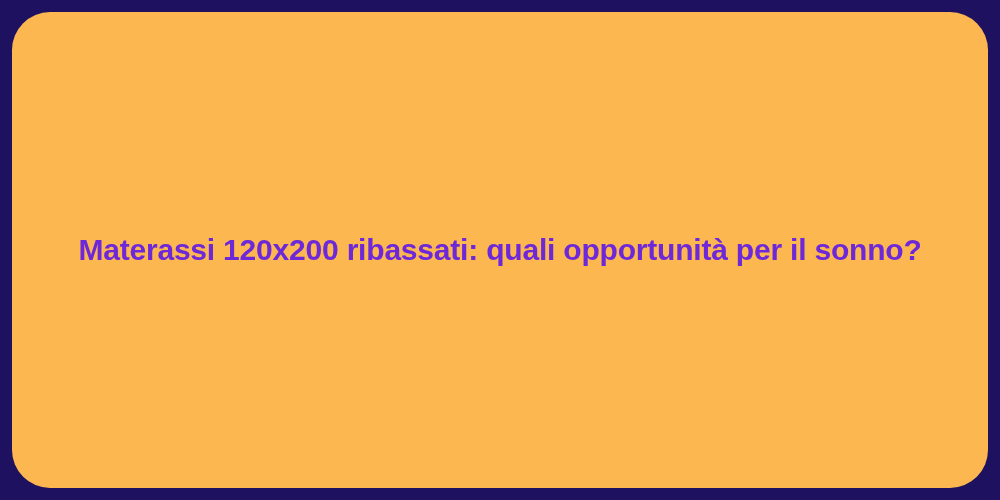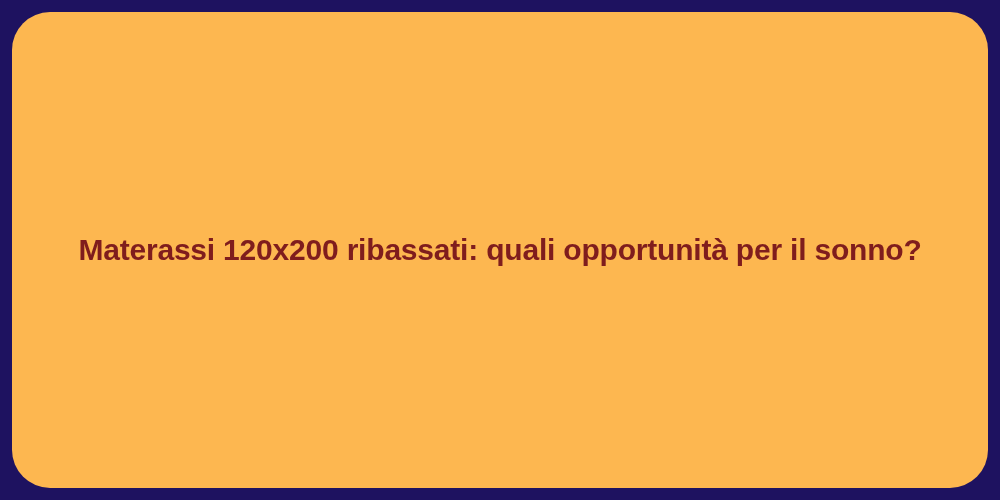--- a/index.html
+++ b/index.html
@@ -37,21 +37,21 @@
     text-align: center;
     padding: 0 56px;
   }
 
   .banner-title {
     font-family: "Liberation Sans", "DejaVu Sans", sans-serif;
     font-size: 30px;
     font-weight: bold;
     line-height: 1.25;
     letter-spacing: -0.2px;
-    color: #7f1d1d;
+    color: #6d28d9;
     margin: 0;
     max-width: 900px;
     word-wrap: break-word;
   }
 </style>
 </head>
 <body>
 
 <div class="banner-frame">
   <div class="banner-panel">

